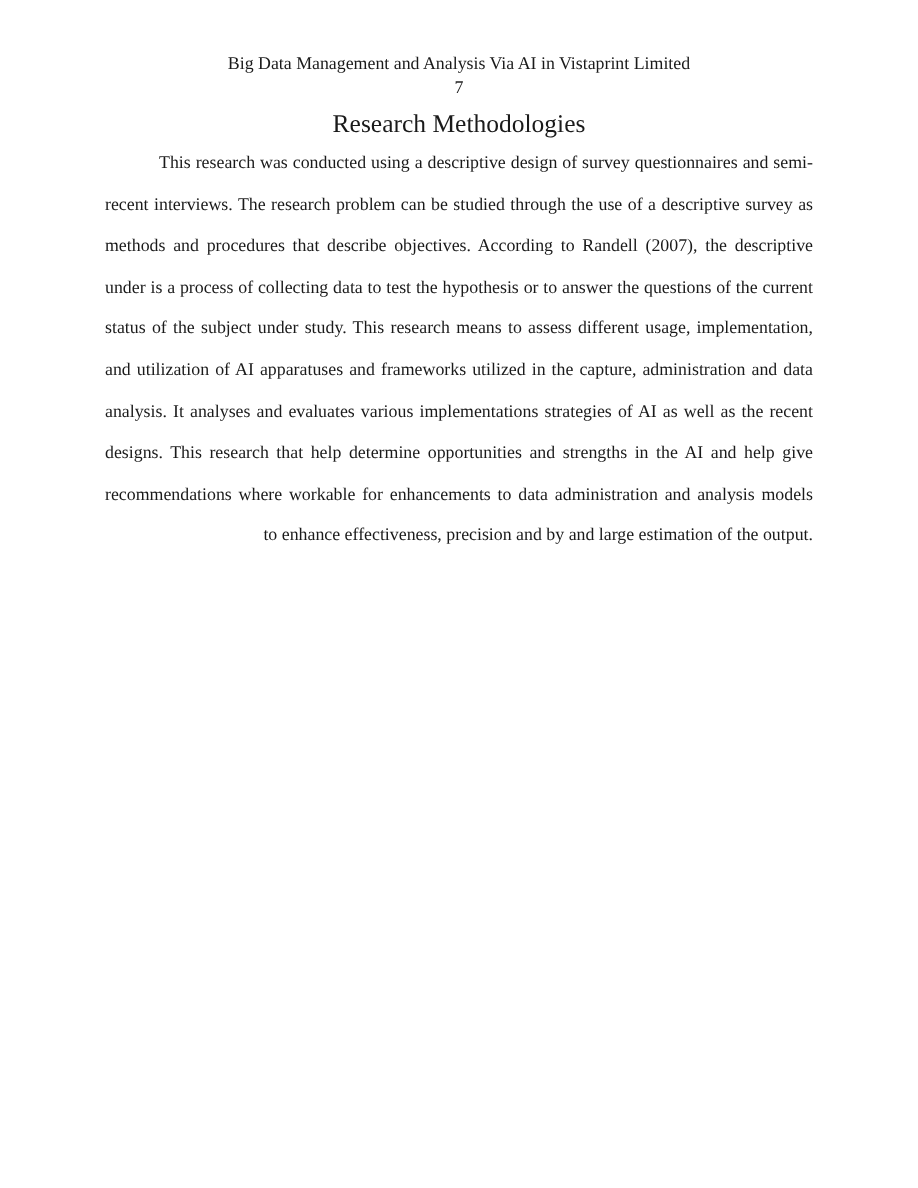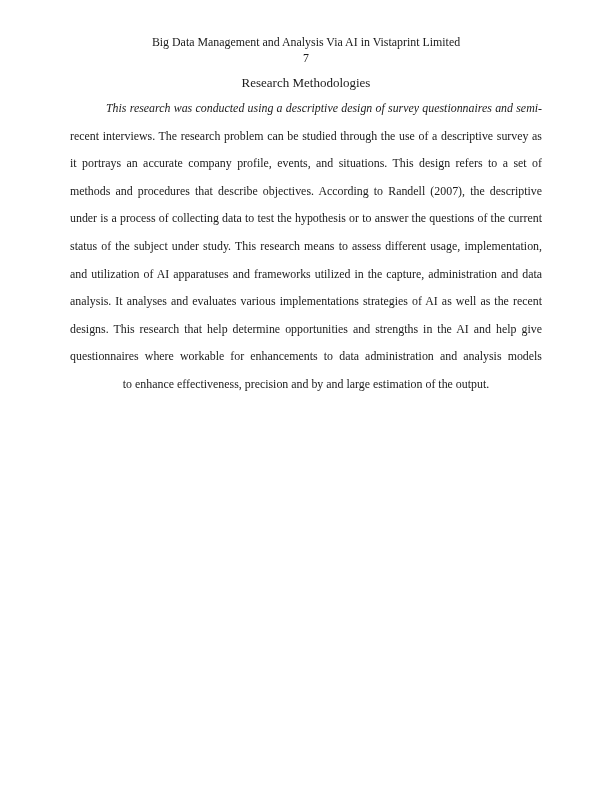--- a/index.html
+++ b/index.html
@@ -25,64 +25,62 @@
     text-align: center;
     line-height: 16px;
   }
   .section-heading {
     position: absolute;
     top: 75px;
     left: 0;
     right: 0;
     margin: 0;
     text-align: center;
-    font-size: 13px;
+    font-size: 17px;
     font-weight: normal;
     line-height: 16px;
   }
   .body-paragraph {
     position: absolute;
     top: 95px;
     left: 70px;
     right: 70px;
   }
   .line {
     line-height: 27.6px;
   }
   .justify {
     text-align: justify;
     text-align-last: justify;
   }
   .indent {
     text-indent: 36px;
-    font-style: italic;
   }
   .last-line {
-    text-align: center;
+    text-align: right;
   }
 </style>
 </head>
 <body>
 
 <div class="page">
 
   <header class="doc-header">
     <div>Big Data Management and Analysis Via AI in Vistaprint Limited</div>
     <div>7</div>
   </header>
 
   <h1 class="section-heading">Research Methodologies</h1>
 
   <div class="body-paragraph">
     <div class="line justify indent">This research was conducted using a descriptive design of survey questionnaires and semi-</div>
     <div class="line justify">recent interviews. The research problem can be studied through the use of a descriptive survey as</div>
-    <div class="line justify">it portrays an accurate company profile, events, and situations. This design refers to a set of</div>
     <div class="line justify">methods and procedures that describe objectives. According to Randell (2007), the descriptive</div>
     <div class="line justify">under is a process of collecting data to test the hypothesis or to answer the questions of the current</div>
     <div class="line justify">status of the subject under study. This research means to assess different usage, implementation,</div>
     <div class="line justify">and utilization of AI apparatuses and frameworks utilized in the capture, administration and data</div>
     <div class="line justify">analysis. It analyses and evaluates various implementations strategies of AI as well as the recent</div>
     <div class="line justify">designs. This research that help determine opportunities and strengths in the AI and help give</div>
-    <div class="line justify">questionnaires where workable for enhancements to data administration and analysis models</div>
+    <div class="line justify">recommendations where workable for enhancements to data administration and analysis models</div>
     <div class="line last-line">to enhance effectiveness, precision and by and large estimation of the output.</div>
   </div>
 
 </div>
 
 </body></html>

